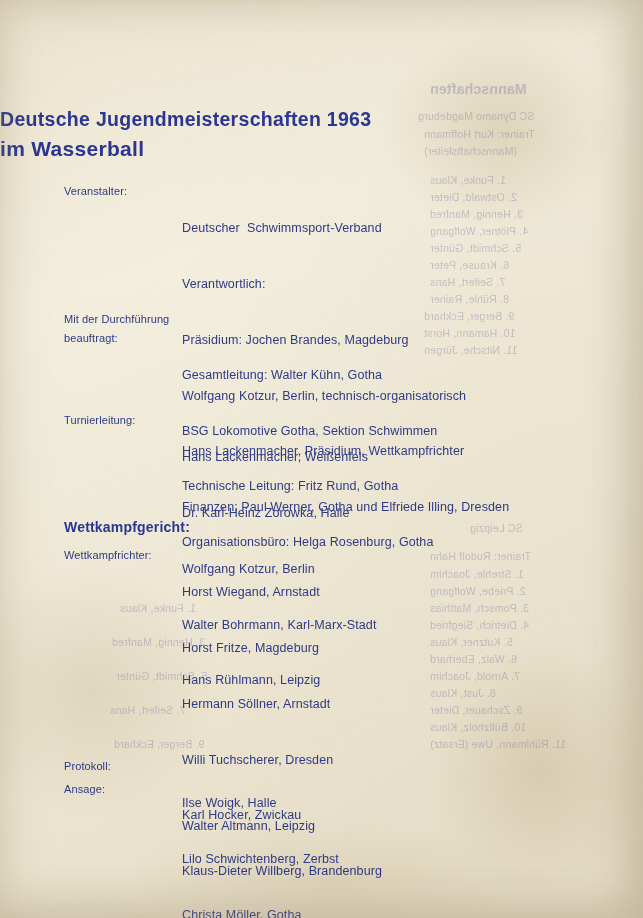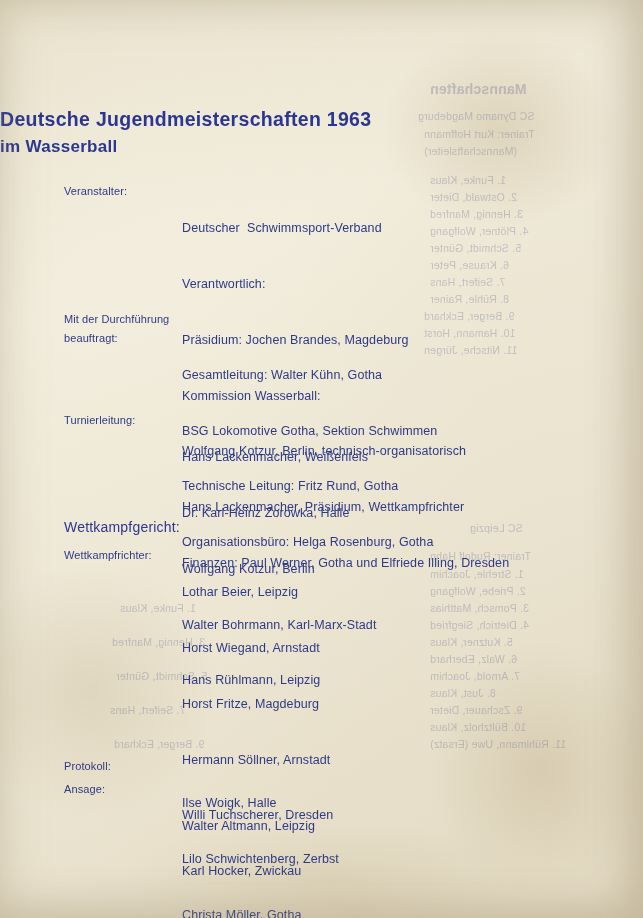--- a/index.html
+++ b/index.html
@@ -66,21 +66,21 @@
     left: 0; top: 0; right: 0; bottom: 0;
     color: #2e3a86;
   }
 
   .title {
     font-weight: bold;
     color: #2b3690;
     letter-spacing: .3px;
   }
   .title .l1 { font-size: 19.5px; margin-top: 108px; }
-  .title .l2 { font-size: 17px; margin-top: 6px; }
+  .title .l2 { font-size: 21px; margin-top: 6px; }
 
   .block {
     position: absolute;
     display: flex;
     align-items: flex-start;
   }
   .label {
     width: 118px;
     flex: 0 0 118px;
     font-size: 11px;
@@ -94,21 +94,21 @@
     line-height: 18.6px;
     color: #2e3a86;
     letter-spacing: .1px;
     white-space: pre;
   }
   .lines div { white-space: pre; }
   .section-head {
     position: absolute;
     left: 64px;
     font-size: 14px;
-    font-weight: normal;
+    font-weight: bold;
     color: #2b3690;
     letter-spacing: .2px;
   }
 </style>
 </head>
 <body>
 
 <div class="page">
 
   <div class="stain s1"></div>
@@ -160,21 +160,20 @@
       <div class="l1">Deutsche Jugendmeisterschaften 1963</div>
       <div class="l2">im Wasserball</div>
     </div>
 
     <div class="block" style="left:64px; top:182px;">
       <div class="label">Veranstalter:</div>
       <div class="lines">
         <div>Deutscher  Schwimmsport-Verband</div>
         <div>Verantwortlich:</div>
         <div>Präsidium: Jochen Brandes, Magdeburg</div>
-        <div>Kommission Wasserball:</div>
         <div>Wolfgang Kotzur, Berlin, technisch-organisatorisch</div>
         <div>Hans Lackenmacher, Präsidium, Wettkampfrichter</div>
         <div>Finanzen: Paul Werner, Gotha und Elfriede Illing, Dresden</div>
       </div>
     </div>
 
     <div class="block" style="left:64px; top:310px;">
       <div class="label two-line" style="white-space:pre-line;">Mit der Durchführung
 beauftragt:</div>
       <div class="lines" style="padding-top:18.6px;">
@@ -194,21 +193,20 @@
         <div>Walter Bohrmann, Karl-Marx-Stadt</div>
         <div>Hans Rühlmann, Leipzig</div>
       </div>
     </div>
 
     <div class="section-head" style="top:519px;">Wettkampfgericht:</div>
 
     <div class="block" style="left:64px; top:546px;">
       <div class="label">Wettkampfrichter:</div>
       <div class="lines">
-        <div>Lothar Beier, Leipzig</div>
         <div>Horst Wiegand, Arnstadt</div>
         <div>Horst Fritze, Magdeburg</div>
         <div>Hermann Söllner, Arnstadt</div>
         <div>Willi Tuchscherer, Dresden</div>
         <div>Karl Hocker, Zwickau</div>
         <div>Klaus-Dieter Willberg, Brandenburg</div>
         
         
         
         

